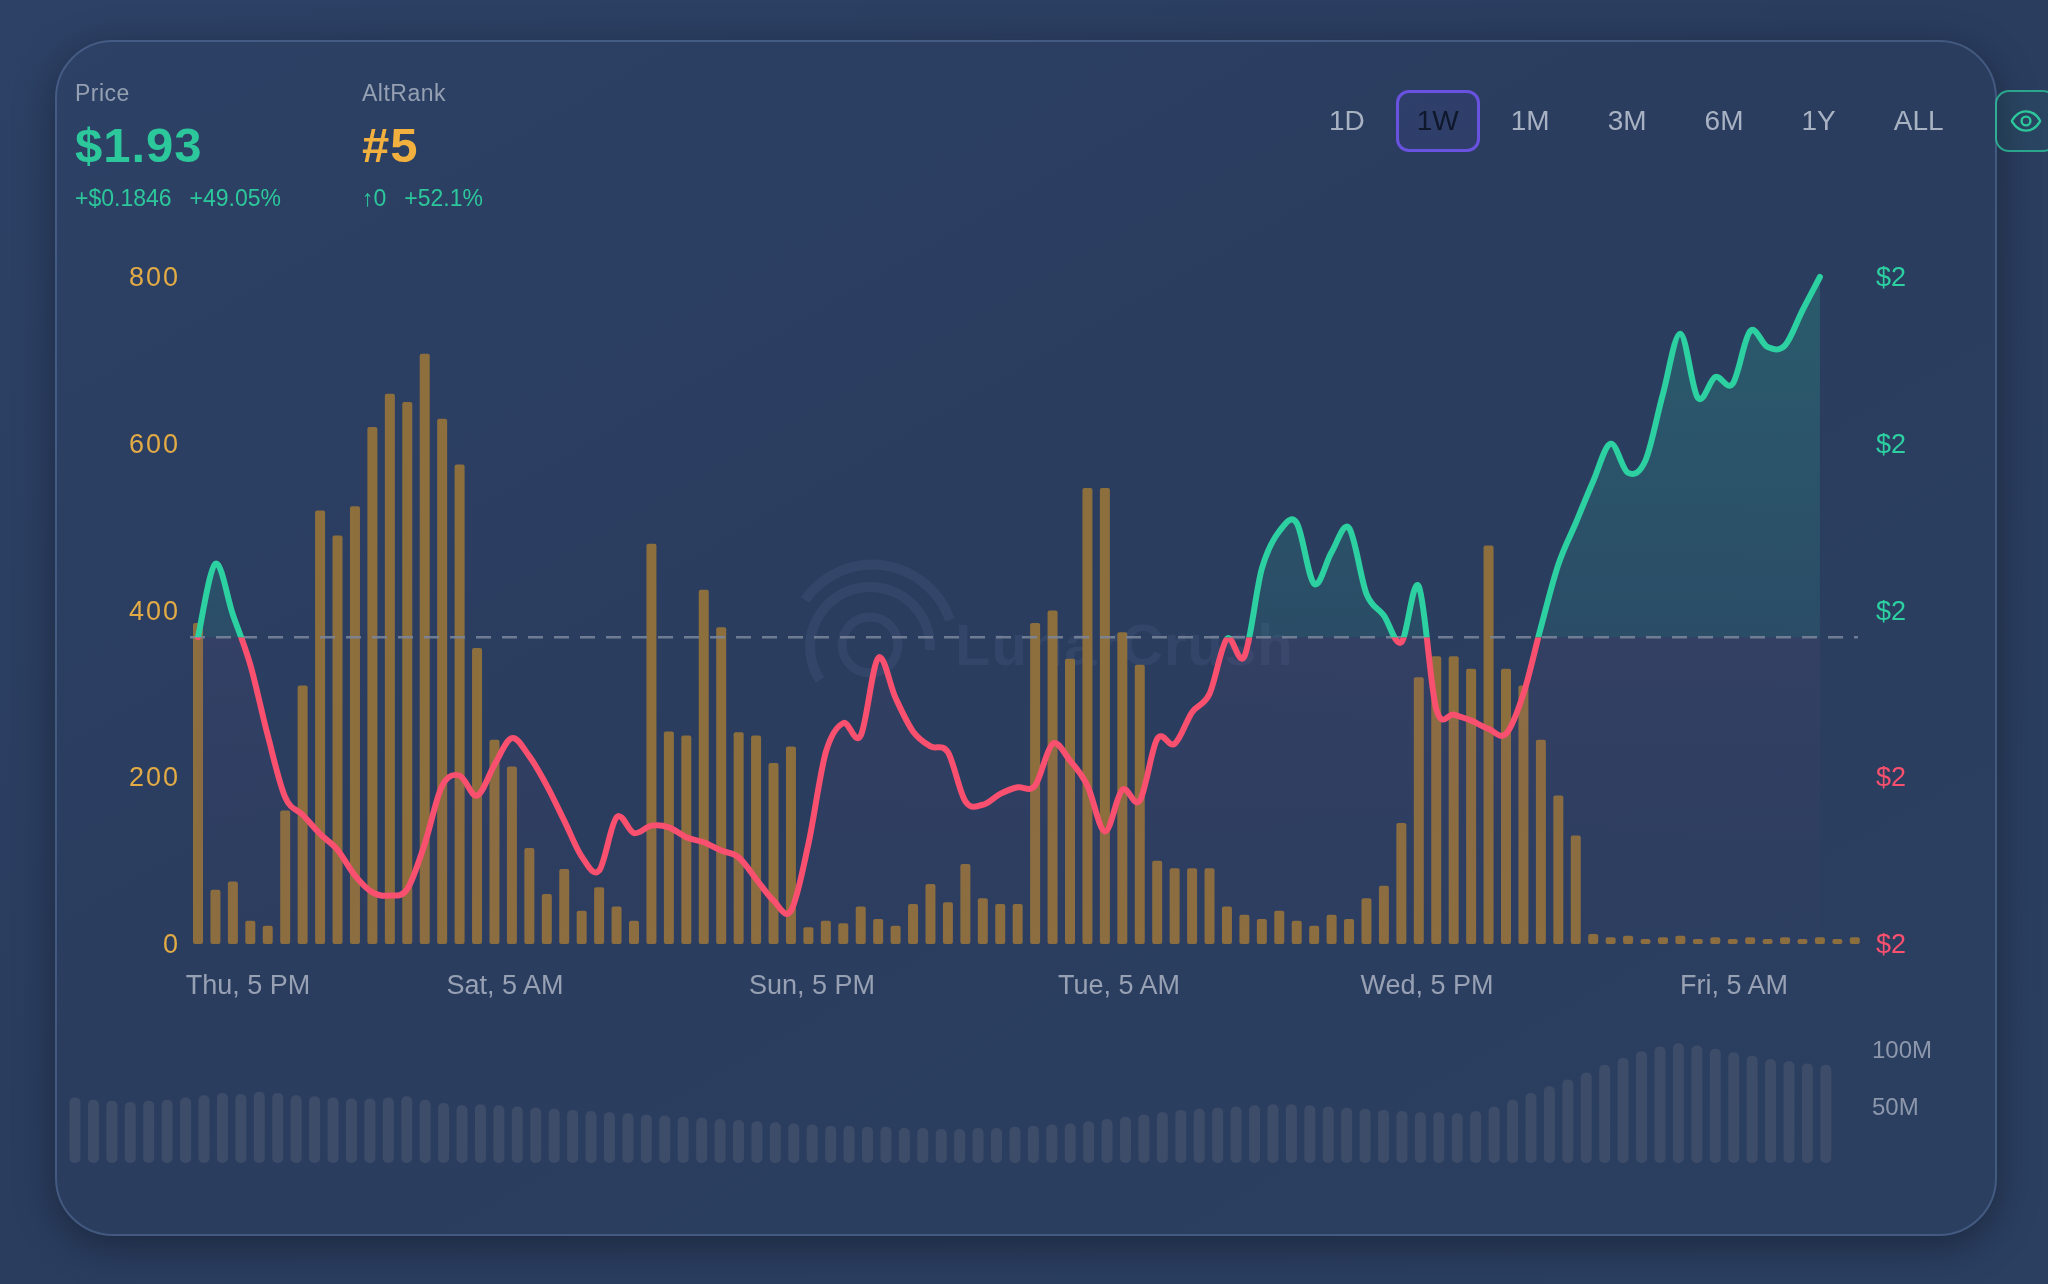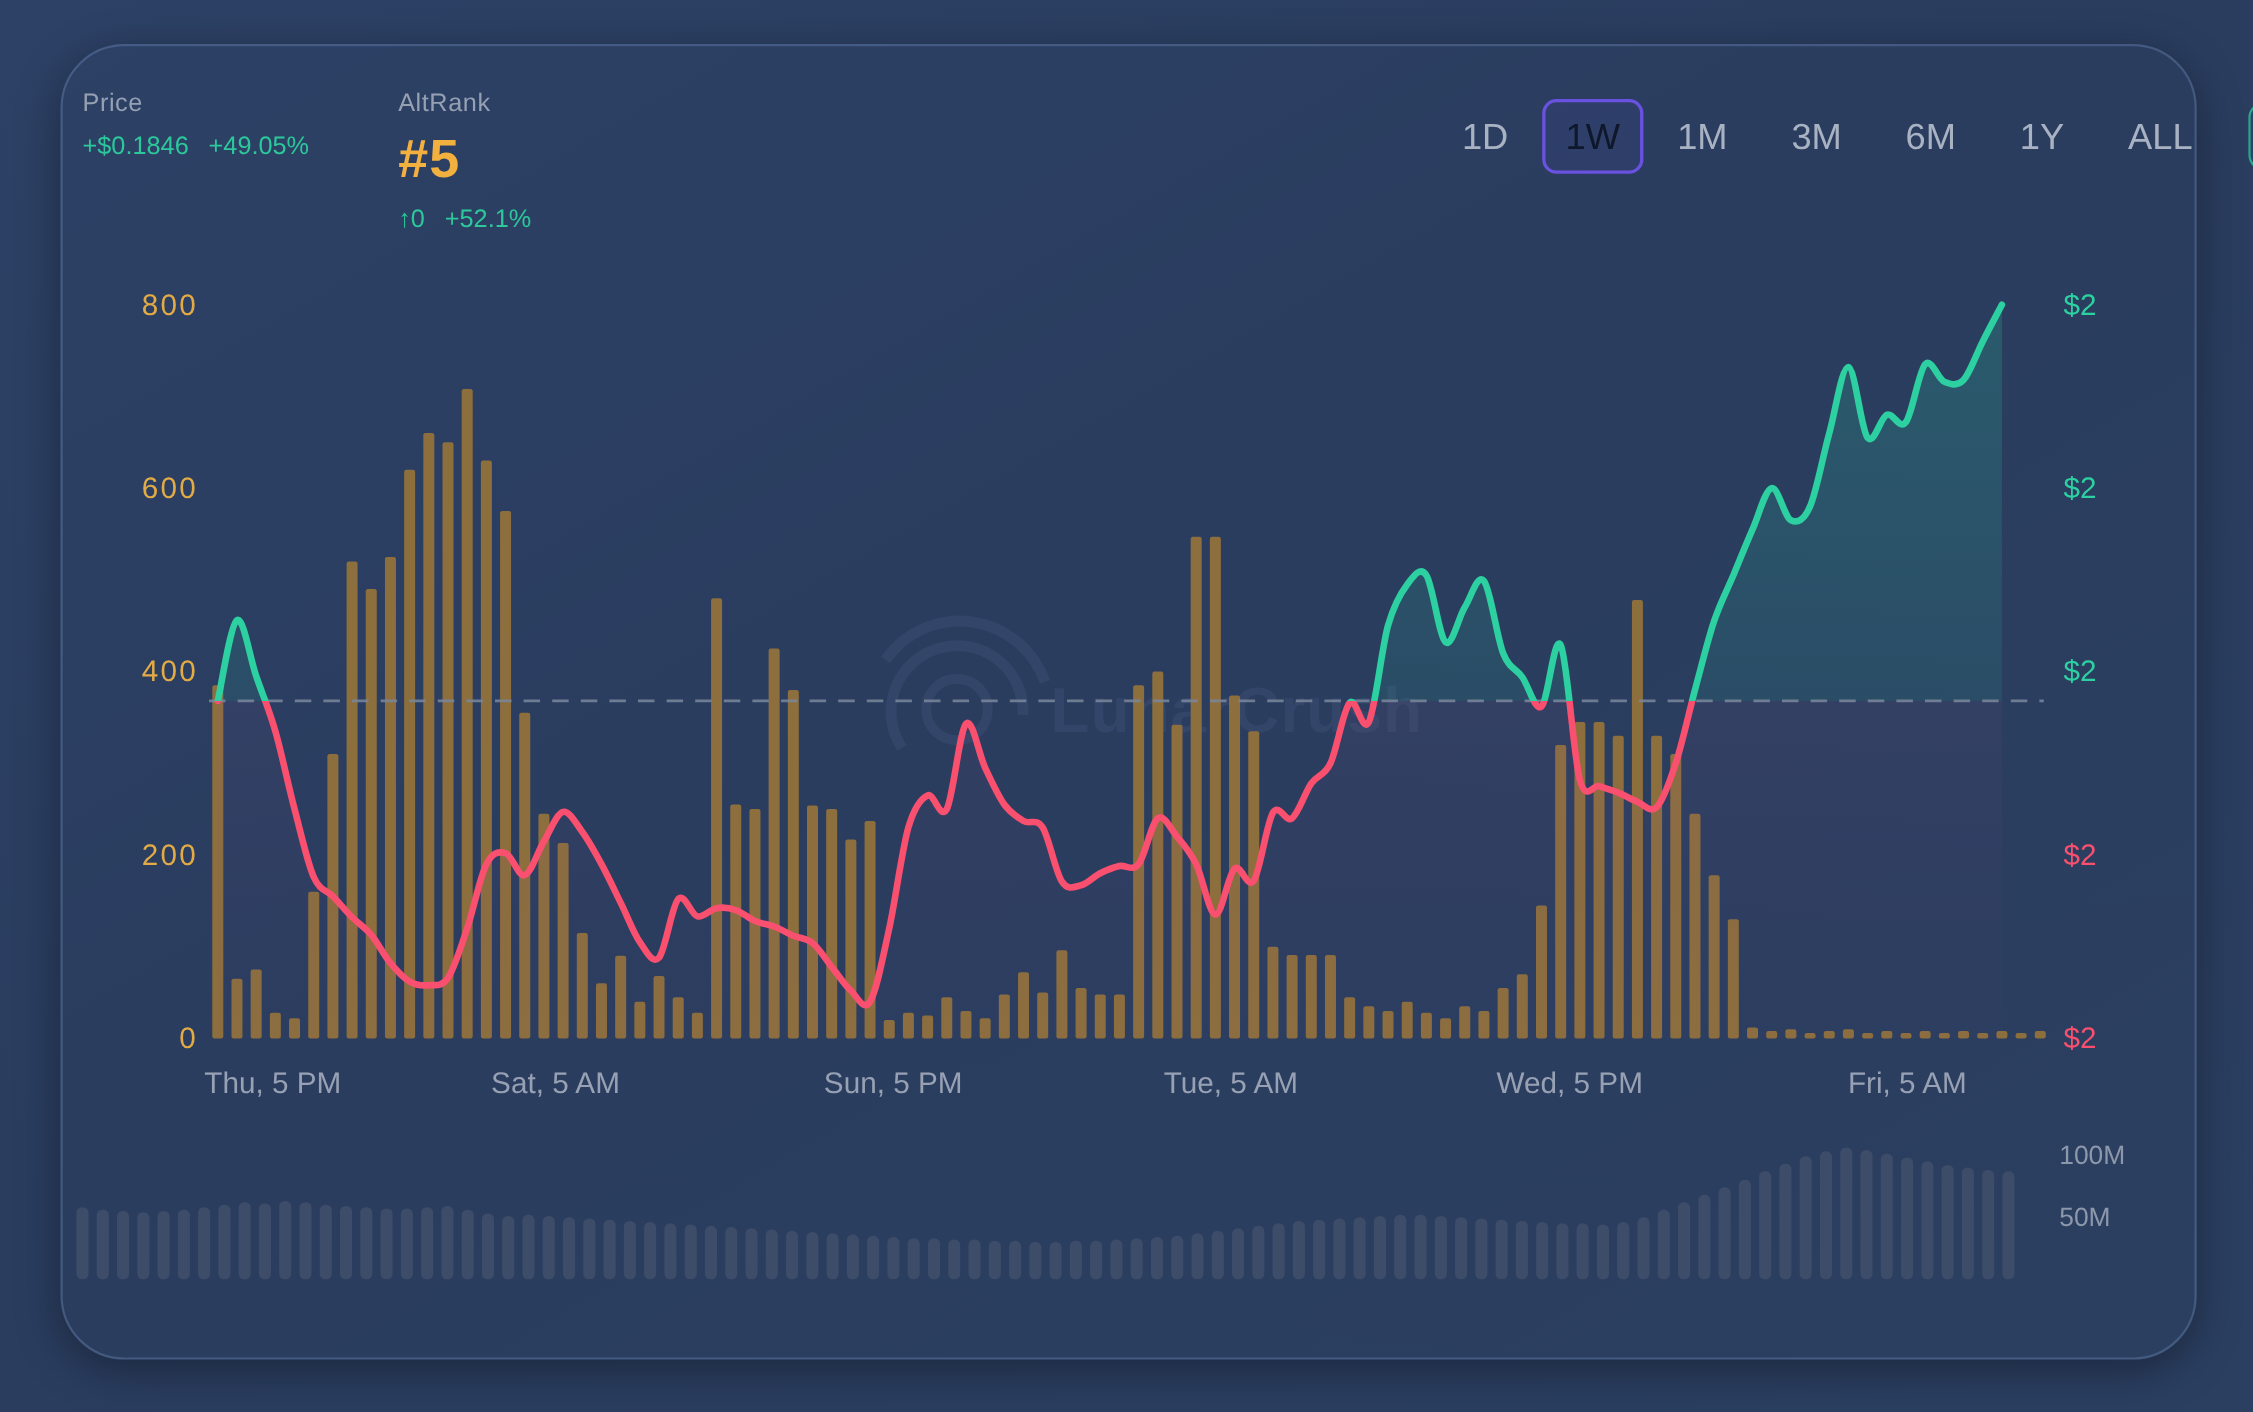--- a/index.html
+++ b/index.html
@@ -9,21 +9,21 @@
     border-radius:58px;background:linear-gradient(180deg,#13203b 0%,#111d35 55%,#101b33 100%);
     border:2px solid rgba(125,155,205,0.30);box-shadow:0 10px 40px rgba(0,0,0,0.35);}
   .stat{position:absolute;top:80px;}
   #price-block{left:75px;} #altrank-block{left:362px;}
   .stat-label{font-size:23px;color:#95a0b2;letter-spacing:0.5px;}
   .stat-value{font-size:49px;font-weight:700;margin-top:10px;letter-spacing:1px;}
   .teal-text{color:#2cc79b;} .gold-text{color:#f2b03f;}
   .stat-change{font-size:23px;color:#2cc79b;margin-top:12px;}
   .stat-change span{margin-right:18px;}
   #toolbar{position:absolute;left:1300px;top:90px;display:flex;align-items:center;}
-  .range-btn{background:none;border:none;color:#a9b2c3;font-size:33px;
+  .range-btn{background:none;border:none;color:#a9b2c3;font-size:28px;
     font-family:"Liberation Sans",sans-serif;padding:12px 24px;margin:0 2px;cursor:pointer;
     border:3px solid transparent;border-radius:13px;}
   .range-btn.active{color:#0f172a;border-color:#6a52e0;background:rgba(106,82,224,0.08);
     padding:12px 18px;}
   #eye-btn{width:58px;height:58px;margin-left:22px;border-radius:14px;cursor:pointer;
     border:2px solid rgba(44,199,156,0.75);background:rgba(44,199,156,0.06);
     display:flex;align-items:center;justify-content:center;}
   #chart-svg{position:absolute;left:0;top:0;width:2048px;height:1284px;}
   #chart-svg text{font-family:"Liberation Sans",sans-serif;}
 </style>
@@ -285,20 +285,21 @@
   <g id="g-vol-axis">
       <text x="1872" y="1058" fill="#8d97ab" font-size="24">100M</text>
       <text x="1872" y="1114.5" fill="#8d97ab" font-size="24">50M</text>
     </g>
 </svg>
 
 <div id="panel" style="background:none;border-color:rgba(125,155,205,0.30);"></div>
 
 <div class="stat" id="price-block">
   <div class="stat-label">Price</div>
+  <div class="stat-value teal-text">$1.93</div>
   <div class="stat-change">
     <span>+$0.1846</span><span>+49.05%</span>
   </div>
 </div>
 
 <div class="stat" id="altrank-block">
   <div class="stat-label">AltRank</div>
   <div class="stat-value gold-text">#5</div>
   <div class="stat-change">
     <span>↑0</span><span>+52.1%</span>

